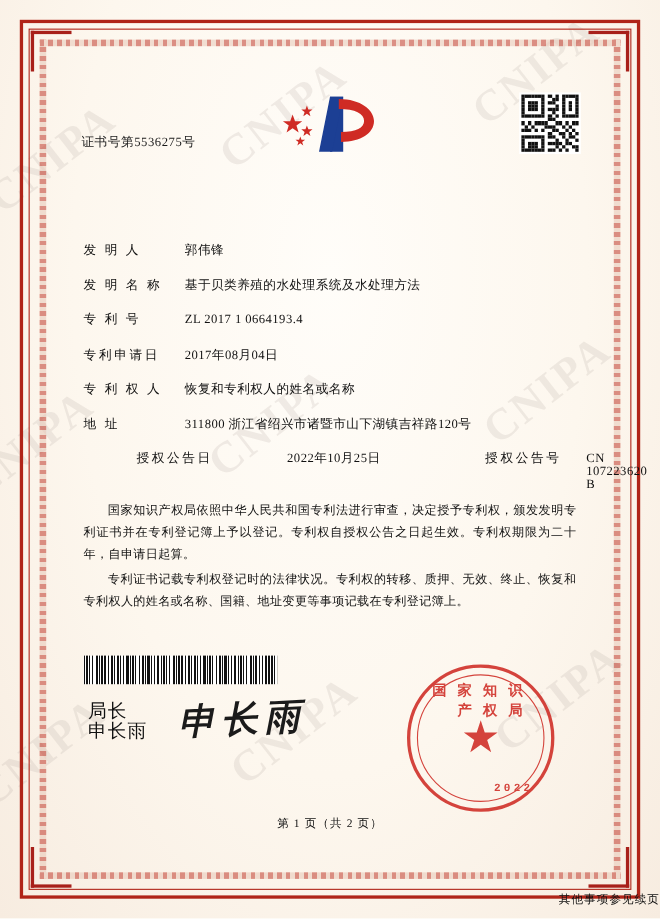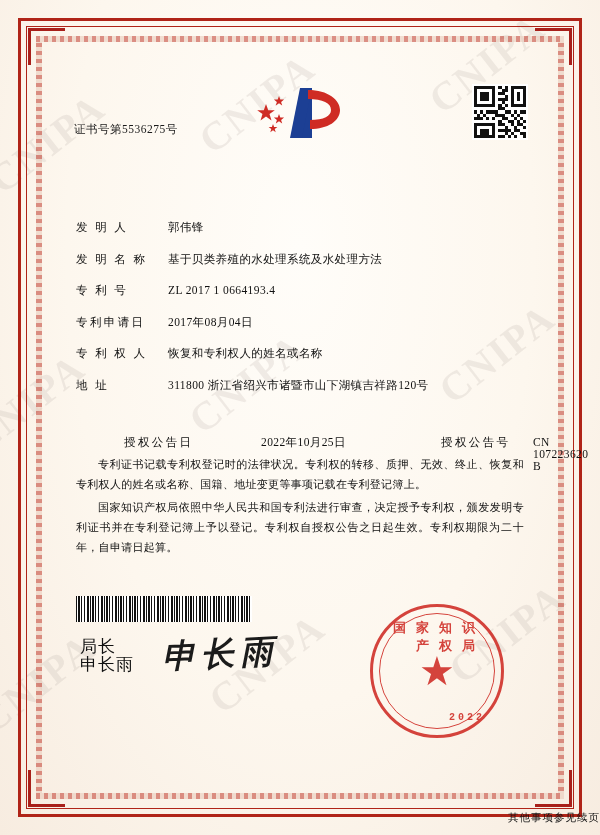--- a/index.html
+++ b/index.html
@@ -186,21 +186,20 @@
   .field-value {
     flex: 1;
     letter-spacing: 0.4px;
   }
   .field-row.two-col .field-label { width: 92px; flex: 0 0 92px; margin-left: 48px; }
   .field-row.two-col .field-value { flex: 0 0 180px; margin-left: 45px; }
   .field-label2 {
     flex: 0 0 92px;
     letter-spacing: 2.4px;
     white-space: nowrap;
-    margin-top: 26px;
   }
   .field-value2 { flex: 1; letter-spacing: 0.4px; }
 
   
   .paragraphs {
     position: absolute;
     left: 26px;
     right: 26px;
     top: 402px;
     font-family: "Liberation Serif", "DejaVu Serif", serif;
@@ -689,35 +688,36 @@
       </div>
       <div class="field-row two-col">
         <div class="field-label">授权公告日</div>
         <div class="field-value">2022年10月25日</div>
         <div class="field-label2">授权公告号</div>
         <div class="field-value2">CN 107223620 B</div>
       </div>
     </div>
 
     <div class="paragraphs">
+      <p>国家知识产权局依照中华人民共和国专利法进行审查，决定授予专利权，颁发发明专利证书并在专利登记簿上予以登记。专利权自授权公告之日起生效。专利权期限为二十年，自申请日起算。</p>
       <p>专利证书记载专利权登记时的法律状况。专利权的转移、质押、无效、终止、恢复和专利权人的姓名或名称、国籍、地址变更等事项记载在专利登记簿上。</p>
-      <p>国家知识产权局依照中华人民共和国专利法进行审查，决定授予专利权，颁发发明专利证书并在专利登记簿上予以登记。专利权自授权公告之日起生效。专利权期限为二十年，自申请日起算。</p>
     </div>
 
     <div class="barcode"></div>
 
     <div class="signature-block">
       <div>局长</div>
       <div>申长雨</div>
     </div>
     <div class="handwriting">申长雨</div>
 
     <div class="seal">
       <div class="seal-inner"></div>
       <div class="seal-text-top">国家知识产权局</div>
       <div class="seal-star">★</div>
       <div class="seal-text-bottom">2022</div>
     </div>
 
+    <div class="page-footer">第 1 页（共 2 页）</div>
   </div>
 
   <div class="bottom-note">其他事项参见续页</div>
 </div>
 
 </body></html>

